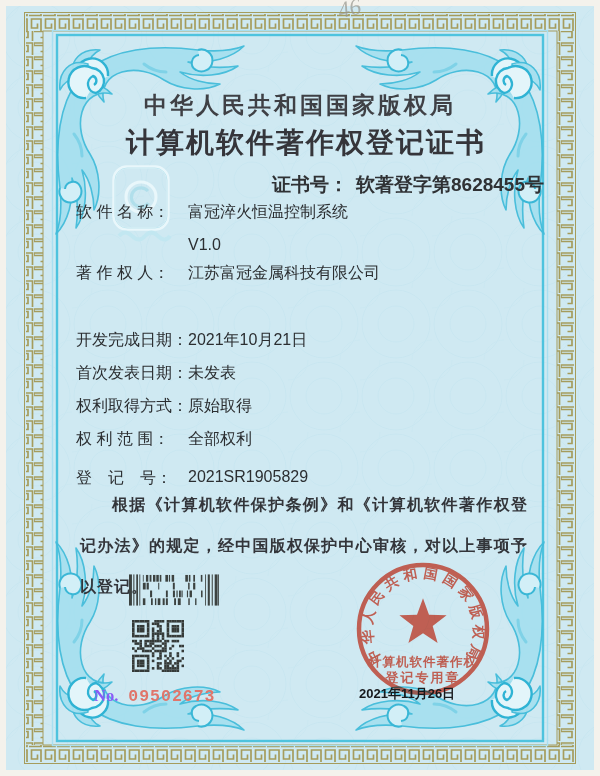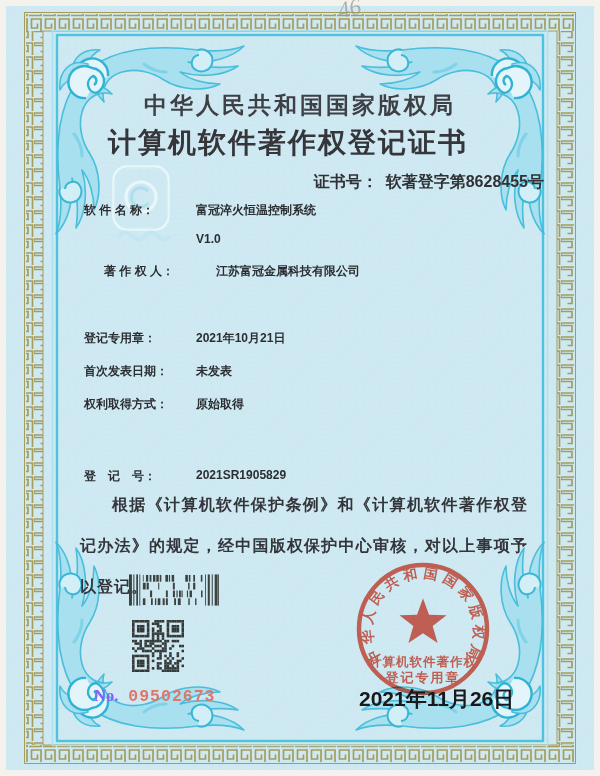--- a/index.html
+++ b/index.html
@@ -8,50 +8,50 @@
   .panel{position:absolute;left:6px;top:6px;right:6px;bottom:6px;background:#cfe9f2;}
   .frame-svg{position:absolute;left:0;top:0;width:600px;height:776px;display:block;}
   .content{position:absolute;left:0;top:0;width:600px;height:776px;}
 
   .hand-note{position:absolute;left:338px;top:-4px;font-family:"Liberation Serif",serif;
     font-style:italic;font-size:23px;color:#97968e;opacity:.7;transform:rotate(-14deg);}
 
   .issuer{position:absolute;left:0;top:90px;width:600px;text-align:center;
     font-family:"Liberation Serif",serif;font-weight:700;font-size:23px;
     letter-spacing:3px;color:#3f4045;}
-  .cert-title{position:absolute;left:0;top:124px;width:576px;text-align:center;
+  .cert-title{position:absolute;left:18px;top:124px;width:576px;text-align:center;
     font-family:"Liberation Serif",serif;font-weight:700;font-size:28px;
     letter-spacing:2px;color:#35353a;}
-  .certno-line{position:absolute;top:172px;right:56px;font-size:16px;font-weight:700;color:#2f3134;}
+  .certno-line{position:absolute;top:172px;right:56px;font-size:19px;font-weight:700;color:#2f3134;}
   .certno-line .lbl{margin-right:8px;}
 
   .watermark{position:absolute;left:110px;top:164px;opacity:.85;}
 
-  .frow{position:absolute;left:84px;font-size:12px;font-weight:700;color:#2b2e31;}
+  .frow{position:absolute;left:76px;font-size:16px;font-weight:400;color:#2b2e31;}
   .frow .flabel{display:inline-block;width:112px;vertical-align:top;}
   .frow .fvalue{display:inline-block;vertical-align:top;max-width:330px;}
   .fvalue2:empty{display:none;}
   .fvalue2{margin-top:13px;}
-  .r1{top:202px;} .r2{top:263px;margin-left:20px;} .r3{top:330px;} .r4{top:363px;}
+  .r1{top:202px;} .r2{top:263px;} .r3{top:330px;} .r4{top:363px;}
   .r5{top:396px;} .r6{top:429px;} .r7{top:461px;margin-top:7px;}
 
   .statement{position:absolute;left:80px;top:484px;width:448px;
     font-family:"Liberation Serif",serif;font-weight:700;font-size:16px;
     color:#33353a;line-height:41px;text-indent:2em;letter-spacing:1px;text-align:justify;}
 
   .barcode{position:absolute;left:129px;top:574px;}
   .qr{position:absolute;left:132px;top:620px;}
 
   .no-line{position:absolute;left:94px;top:686px;font-size:16.5px;}
   .no-prefix{font-family:"Liberation Serif",serif;font-weight:700;color:#8b5cf6;}
   .no-digits{font-family:"Liberation Mono",monospace;font-weight:700;color:#e0756b;
     letter-spacing:1px;margin-left:10px;text-align:right;}
 
   .seal{position:absolute;left:338px;top:544px;mix-blend-mode:multiply;}
-  .issue-date{position:absolute;left:359px;top:685px;font-size:21px;font-weight:700;color:#17191c;}
+  .issue-date{position:absolute;left:359px;top:685px;font-size:13px;font-weight:700;color:#17191c;}
 </style>
 </head>
 <body>
 
 <div class="page">
   <div class="panel"></div>
 
   <svg class="frame-svg" viewBox="0 0 600 776" xmlns="http://www.w3.org/2000/svg">
     <defs>
       <pattern id="guil" width="72" height="72" patternUnits="userSpaceOnUse">
@@ -114,27 +114,30 @@
       <path d="M9,72 q6,-7 13,0 t13,0 t13,0 t12,0" fill="none" stroke="#bfe7f1" stroke-width="4" opacity="0.9"></path>
     </svg>
 
     <div class="frow r1">
       <span class="flabel">软 件 名 称：</span><span class="fvalue"><span>富冠淬火恒温控制系统</span><div class="fvalue2">V1.0</div></span>
     </div>
     <div class="frow r2">
       <span class="flabel">著 作 权 人：</span><span class="fvalue">江苏富冠金属科技有限公司</span>
     </div>
     <div class="frow r3">
-      <span class="flabel">登记专用章：</span><span class="fvalue">2021年10月21日</span>
+      <span class="flabel">开发完成日期：</span><span class="fvalue">2021年10月21日</span>
     </div>
     <div class="frow r4">
       <span class="flabel">首次发表日期：</span><span class="fvalue">未发表</span>
     </div>
     <div class="frow r5">
       <span class="flabel">权利取得方式：</span><span class="fvalue">原始取得</span>
+    </div>
+    <div class="frow r6">
+      <span class="flabel">权 利 范 围：</span><span class="fvalue">全部权利</span>
     </div>
     <div class="frow r7">
       <span class="flabel">登　记　号：</span><span class="fvalue">2021SR1905829</span>
     </div>
 
     <div class="statement">根据《计算机软件保护条例》和《计算机软件著作权登记办法》的规定，经中国版权保护中心审核，对以上事项予以登记。</div>
 
     <svg id="barcode-svg" class="barcode" width="90" height="32" viewBox="0 0 104 36" xmlns="http://www.w3.org/2000/svg">
         <rect x="0" y="0" width="3.4" height="36" fill="#3c4240"></rect>
         <rect x="5" y="0" width="1.2" height="36" fill="#3c4240"></rect>

